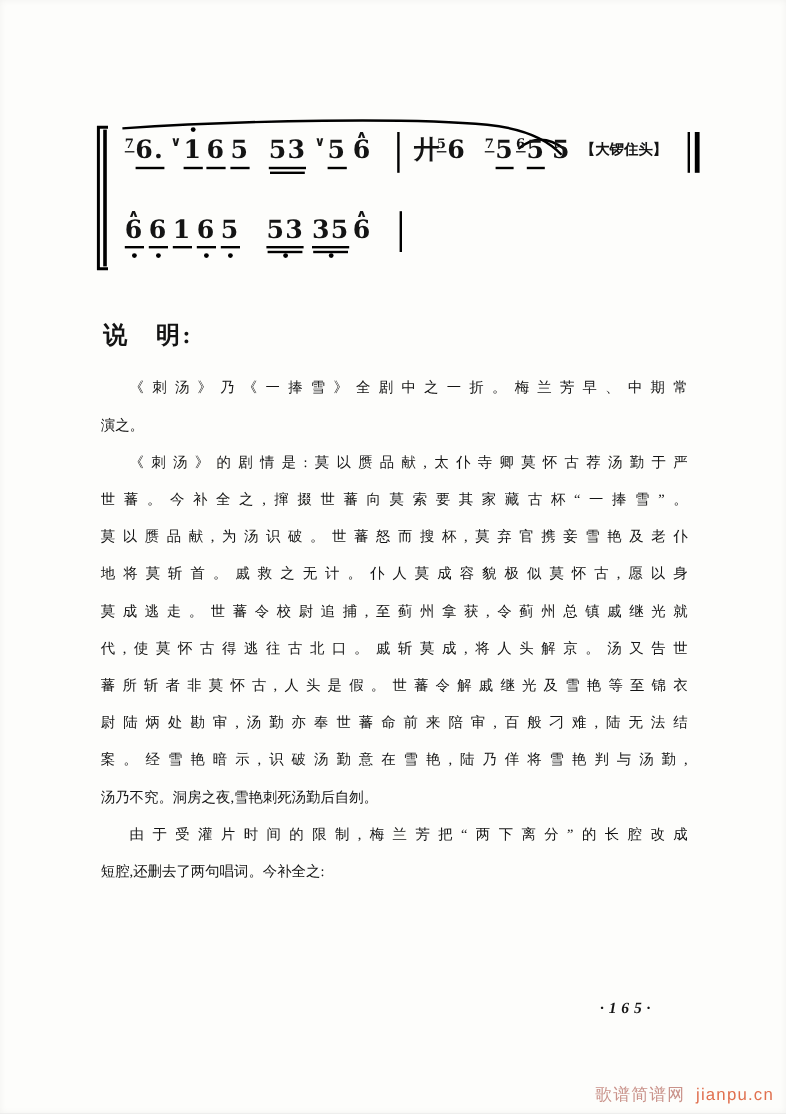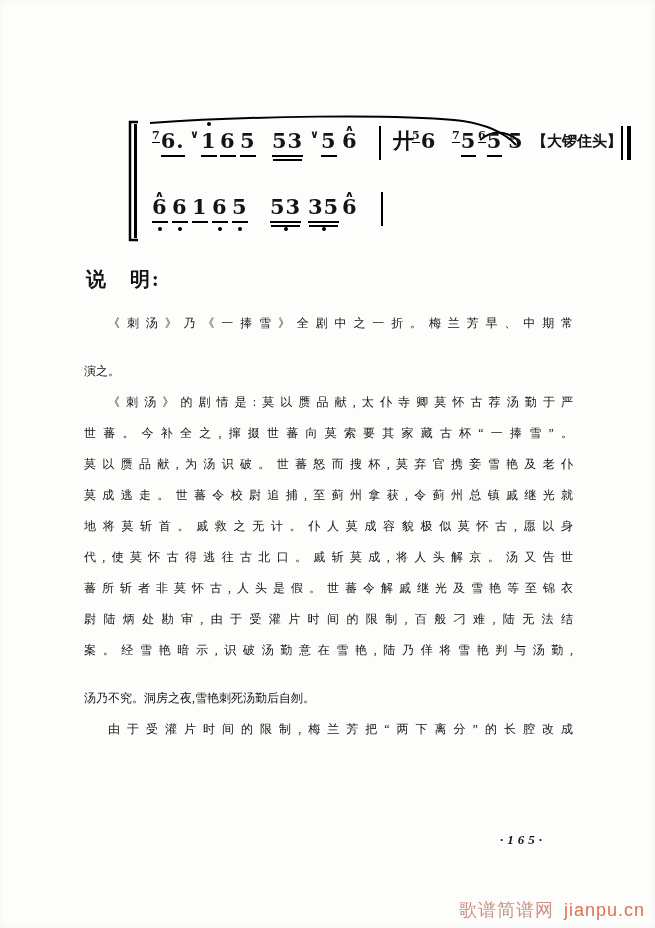--- a/index.html
+++ b/index.html
@@ -3,21 +3,21 @@
 <meta charset="utf-8">
 <style>
   html,body{margin:0;padding:0;background:#e8e8e8;}
   .page{
     position:relative;width:655px;height:928px;margin:0 auto;
     background:#fdfdfb;color:#141414;overflow:hidden;
     font-family:"Liberation Serif","DejaVu Serif",serif;
     box-shadow:inset 0 0 6px rgba(0,0,0,.05);
   }
   
-  .music{position:absolute;left:84px;top:112px;width:505px;height:150px;margin-left:48px;}
+  .music{position:absolute;left:84px;top:96px;width:505px;height:150px;}
   .bracket{position:absolute;left:-6px;top:8px;}
   .slur{position:absolute;left:0;top:0;pointer-events:none;}
   .mline{position:absolute;left:14px;width:100%;height:46px;}
   #mline1{top:16px;}
   #mline2{top:82px;}
   .note{position:absolute;top:0;white-space:nowrap;}
   .note .main{
     display:inline-block;position:relative;
     font-family:"DejaVu Serif","Liberation Serif",serif;
     font-weight:bold;font-size:21px;line-height:26px;letter-spacing:1px;
@@ -30,34 +30,34 @@
   }
   .grace{
     position:relative;top:-9px;font-size:11px;font-weight:bold;
     font-family:"DejaVu Serif",serif;border-bottom:1px solid #000;margin-right:1px;
   }
   .pre{position:relative;top:-10px;font-size:11px;font-weight:bold;margin-right:2px;}
   .da{position:absolute;top:-6px;left:50%;margin-left:-2px;width:4px;height:4px;border-radius:50%;background:#000;}
   .db{position:absolute;bottom:-10px;left:50%;margin-left:-2px;width:4px;height:4px;border-radius:50%;background:#000;}
   .bar{position:absolute;top:-2px;width:2px;height:34px;background:#000;}
   .notation-label{
-    position:absolute;left:400px;top:20px;font-size:15px;font-weight:bold;
+    position:absolute;left:400px;top:20px;font-size:12px;font-weight:bold;
     letter-spacing:0;font-family:"Liberation Serif",serif;
   }
   .dblbar{position:absolute;left:489px;top:14px;width:4px;height:34px;border-left:2px solid #000;border-right:4px solid #000;}
   
   .heading{position:absolute;left:86px;top:266px;font-size:20px;font-weight:bold;letter-spacing:2px;}
   .textblock{position:absolute;left:84px;top:308px;width:489px;font-size:12px;font-weight:normal;line-height:31px;}
   .para{margin:0;}
   .tline{text-align:justify;text-align-last:justify;}
   .tline.first{text-indent:2em;}
-  .tline.last{text-align:last;text-align-last:left;margin-top:17px;}
+  .tline.last{text-align:last;text-align-last:left;}
   .pagenum{position:absolute;left:500px;top:832px;font-size:13px;font-weight:bold;letter-spacing:4px;font-style:italic;}
   .watermark{
-    position:absolute;right:10px;bottom:6px;font-size:18px;
+    position:absolute;right:10px;bottom:6px;font-size:14px;
     font-family:"Liberation Sans","DejaVu Sans",sans-serif;letter-spacing:1px;
   }
   .watermark .en{margin-left:4px;}
 </style>
 </head>
 <body>
 
 <div class="page">
 
   <div class="music">
@@ -102,30 +102,31 @@
   <div class="heading">说　明:</div>
   <div class="textblock" id="textblock">
       <div class="para">
         <div class="tline first">《刺汤》乃《一捧雪》全剧中之一折。梅兰芳早、中期常</div>
         <div class="tline last">演之。</div>
       </div>
       <div class="para">
         <div class="tline first">《刺汤》的剧情是:莫以赝品献,太仆寺卿莫怀古荐汤勤于严</div>
         <div class="tline">世蕃。今补全之,撺掇世蕃向莫索要其家藏古杯“一捧雪”。</div>
         <div class="tline">莫以赝品献,为汤识破。世蕃怒而搜杯,莫弃官携妾雪艳及老仆</div>
+        <div class="tline">地将莫斩首。戚救之无计。仆人莫成容貌极似莫怀古,愿以身</div>
         <div class="tline">莫成逃走。世蕃令校尉追捕,至蓟州拿获,令蓟州总镇戚继光就</div>
-        <div class="tline">地将莫斩首。戚救之无计。仆人莫成容貌极似莫怀古,愿以身</div>
         <div class="tline">代,使莫怀古得逃往古北口。戚斩莫成,将人头解京。汤又告世</div>
         <div class="tline">蕃所斩者非莫怀古,人头是假。世蕃令解戚继光及雪艳等至锦衣</div>
-        <div class="tline">尉陆炳处勘审,由于受灌片时间的限制,百般刁难,陆无法结</div>
+        <div class="tline">尉陆炳处勘审,汤勤亦奉世蕃命前来陪审,百般刁难,陆无法结</div>
         <div class="tline">案。经雪艳暗示,识破汤勤意在雪艳,陆乃佯将雪艳判与汤勤,</div>
         <div class="tline last">汤乃不究。洞房之夜,雪艳刺死汤勤后自刎。</div>
       </div>
       <div class="para">
         <div class="tline first">由于受灌片时间的限制,梅兰芳把“两下离分”的长腔改成</div>
+        <div class="tline last">短腔,还删去了两句唱词。今补全之:</div>
       </div>
     </div>
 
   <div class="pagenum">·165·</div>
 
   <div class="watermark">
     <span class="cn" style="color: rgb(201, 146, 138);">歌谱简谱网</span>
     <span class="en" style="color: rgb(224, 112, 79);">jianpu.cn</span>
   </div>
 

